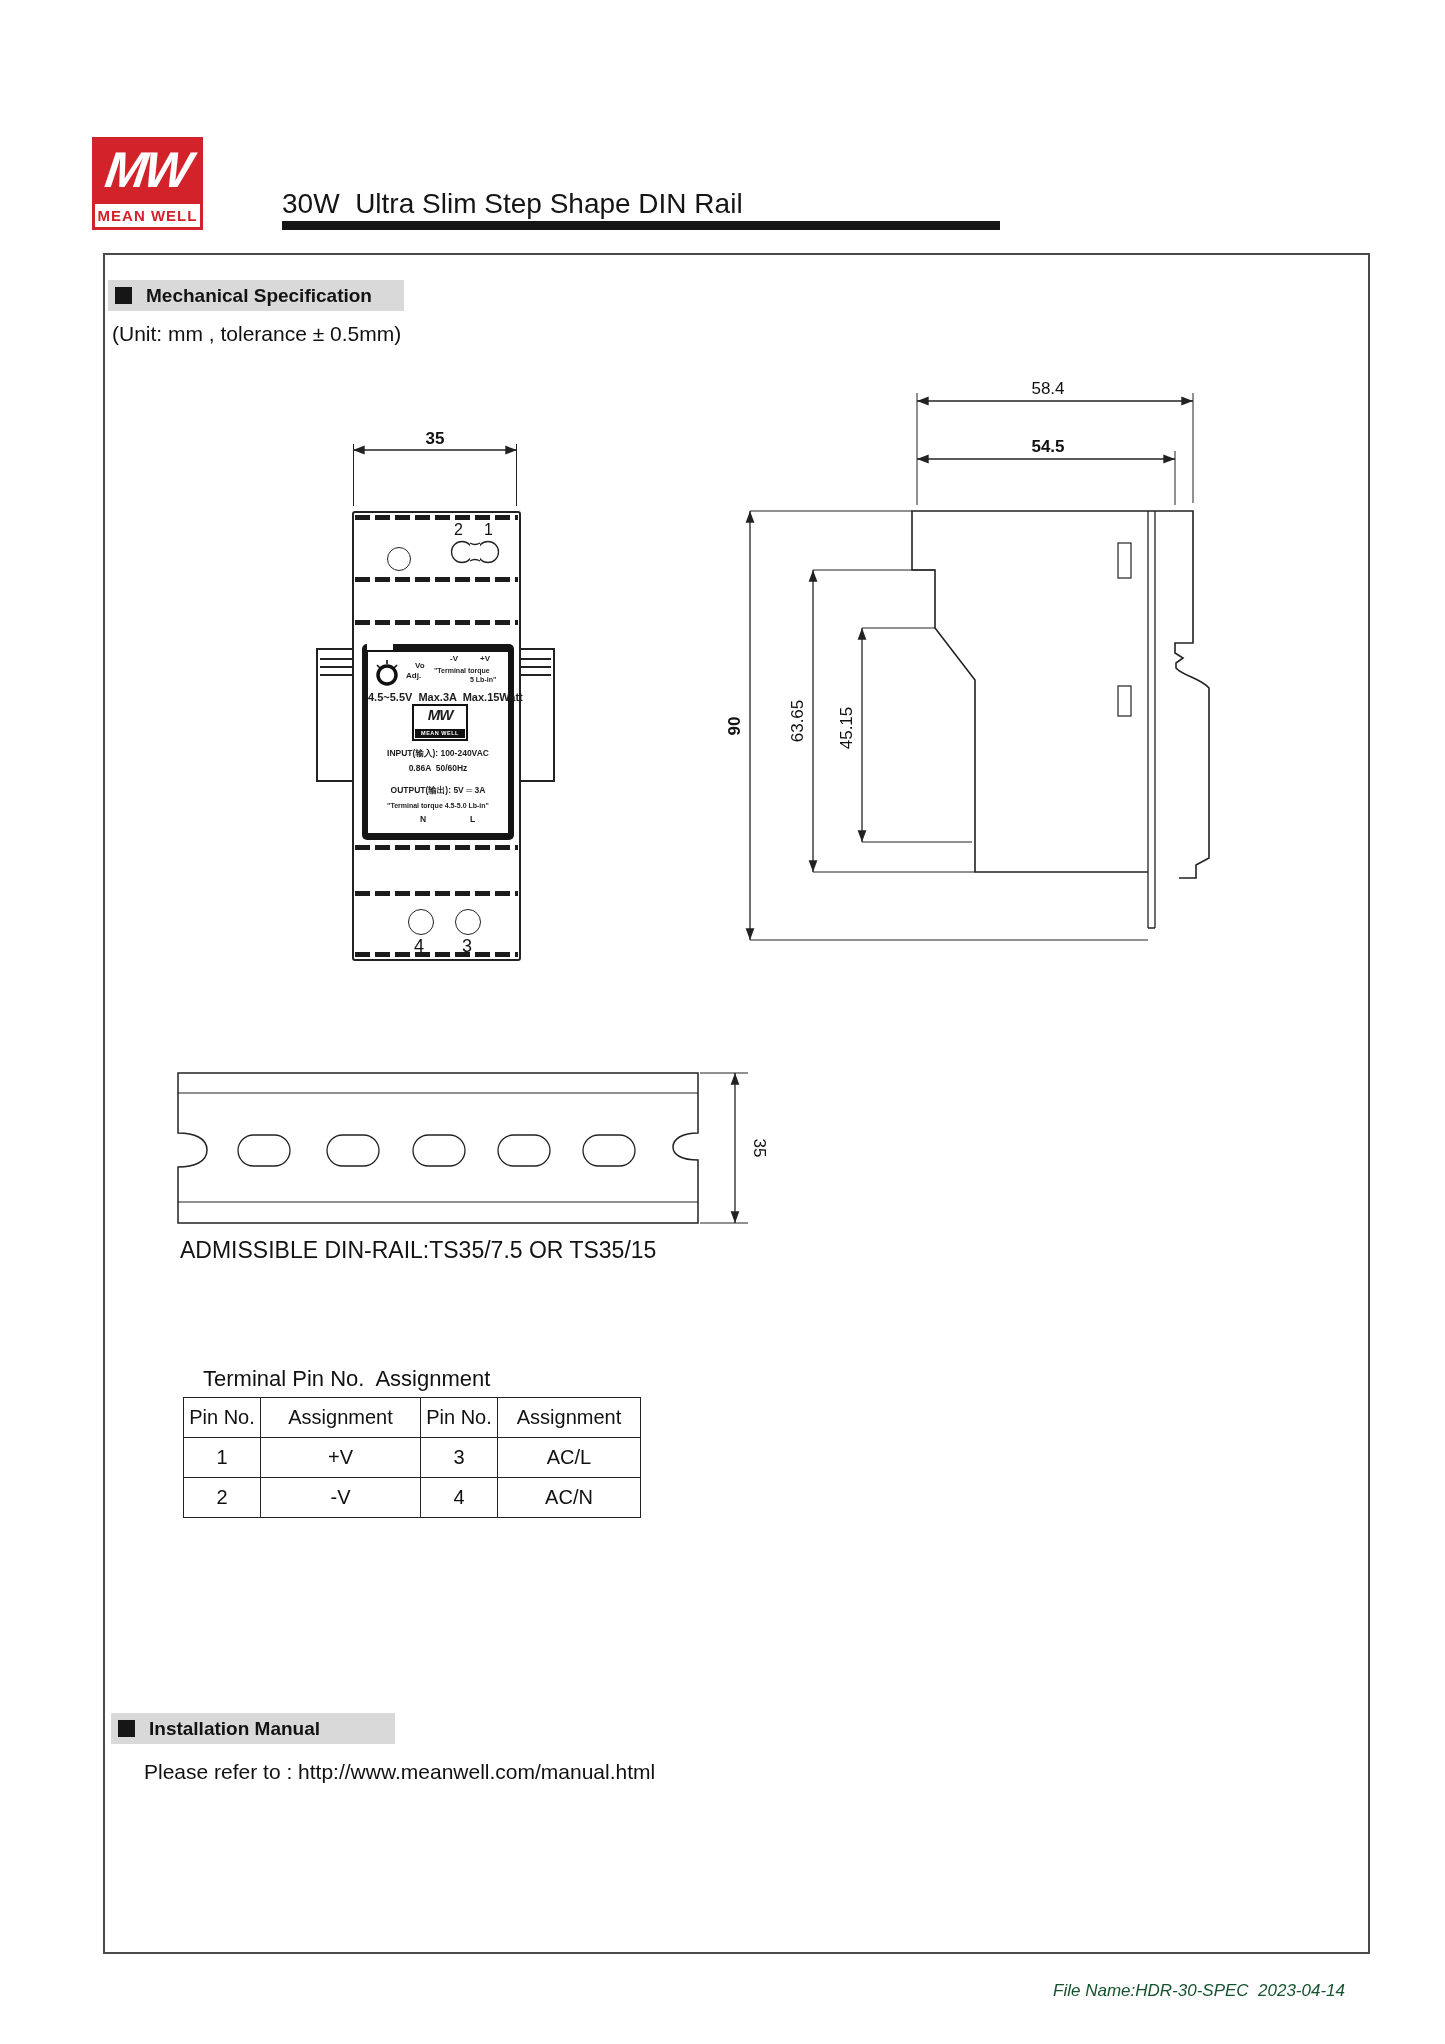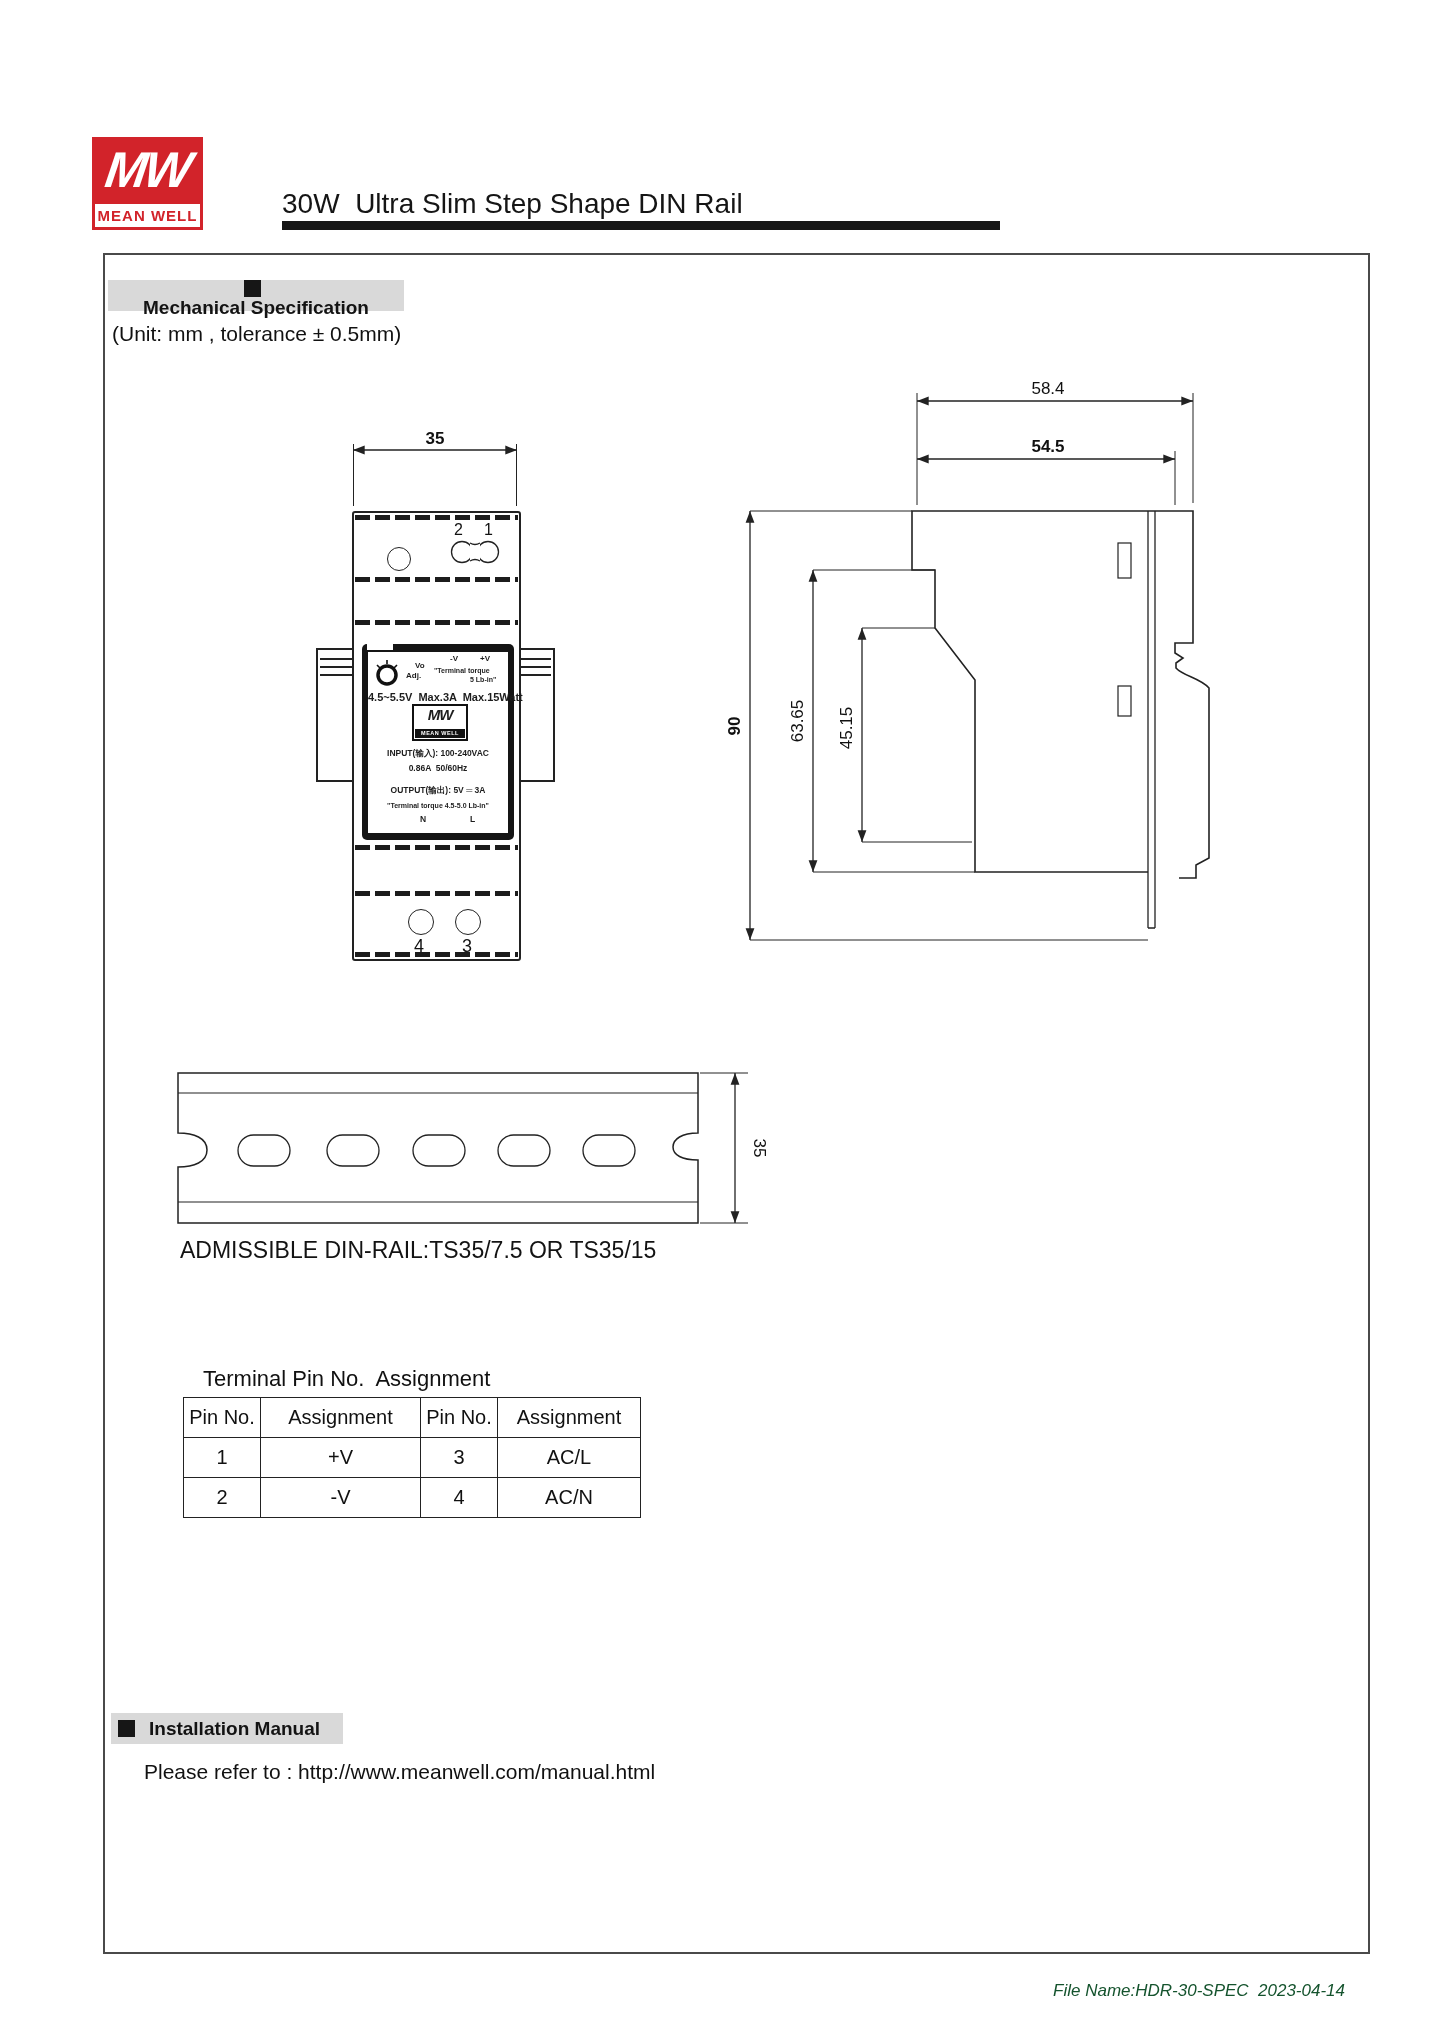--- a/index.html
+++ b/index.html
@@ -20,21 +20,21 @@
   .title-rule{left:282px;top:221px;width:718px;height:9px;background:#161616;}
   .series-wrap{left:1008px;top:172px;display:flex;align-items:flex-end;gap:24px;}
   .series-name{font-size:45px;font-weight:bold;letter-spacing:3px;line-height:1;white-space:pre;}
   .series-suffix{font-size:21px;font-weight:bold;letter-spacing:4px;line-height:1;padding-bottom:3px;}
 
   
   .content-box{left:103px;top:253px;width:1263px;height:1697px;border:2px solid #4a4a4a;}
   .sec-bar{background:#d9d9d9;display:flex;align-items:center;}
   .sec-bar .sq{width:17px;height:17px;background:#161616;margin:0 14px 0 7px;flex:0 0 auto;}
   .sec-label{font-size:19px;font-weight:bold;color:#131313;}
-  .mech-bar{left:108px;top:280px;width:296px;height:31px;flex-direction:column;}
+  .mech-bar{left:108px;top:280px;width:296px;height:31px;}
   .unit-note{left:112px;top:322px;font-size:21px;white-space:pre;}
 
   
   .hline,.vline{background:#222;}
   .dash-band{position:absolute;left:1px;right:1px;height:5px;
              background:repeating-linear-gradient(90deg,#1c1c1c 0 15px,#ffffff 15px 20px);}
   svg text{font-family:"Liberation Sans", sans-serif;fill:#111;}
 
   
   .fv-unit{left:352px;top:511px;width:165px;height:446px;border:2px solid #222;
@@ -56,21 +56,21 @@
             font-size:5.5px;font-weight:bold;text-align:center;line-height:9px;letter-spacing:.5px;}
 
   
   .rail-caption{left:180px;top:1237px;font-size:23px;color:#131313;}
   .tbl-title{left:203px;top:1366px;font-size:22px;white-space:pre;}
   table.pin{position:absolute;left:183px;top:1397px;border-collapse:collapse;table-layout:fixed;padding-left:47px;}
   table.pin th,table.pin td{border:1.5px solid #222;font-size:20px;font-weight:normal;
         text-align:center;padding:0;height:39px;background:#fff;}
 
   
-  .inst-bar{left:111px;top:1713px;width:232px;height:31px;}
+  .inst-bar{left:111px;top:1713px;width:284px;height:31px;}
   .manual-line{left:144px;top:1760px;font-size:21px;color:#111;}
   .footer{left:1003px;top:1981px;width:342px;text-align:right;font-style:italic;
           color:#14532d;font-size:17px;white-space:pre;}
 </style>
 </head>
 <body>
 
 <div class="page">
 
   <div class="abs logo">

